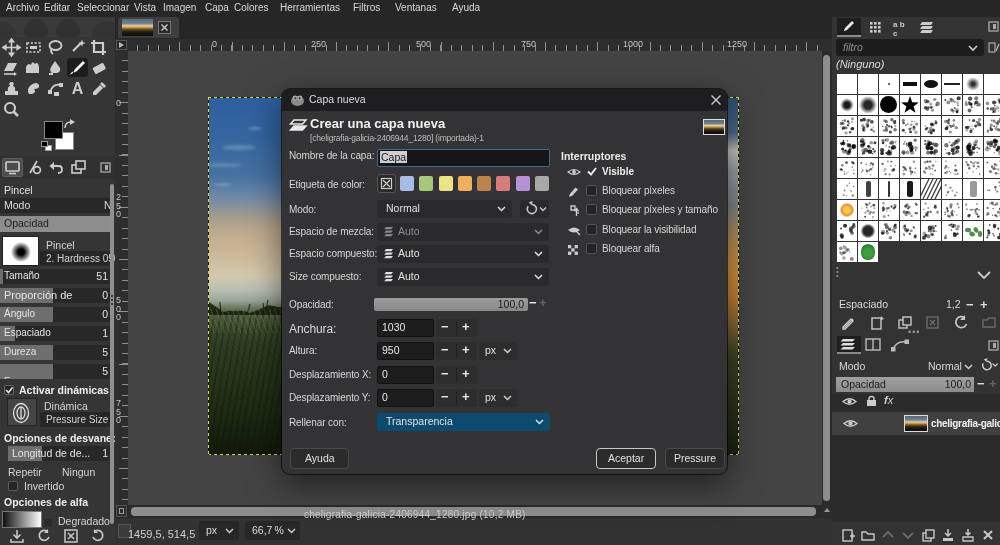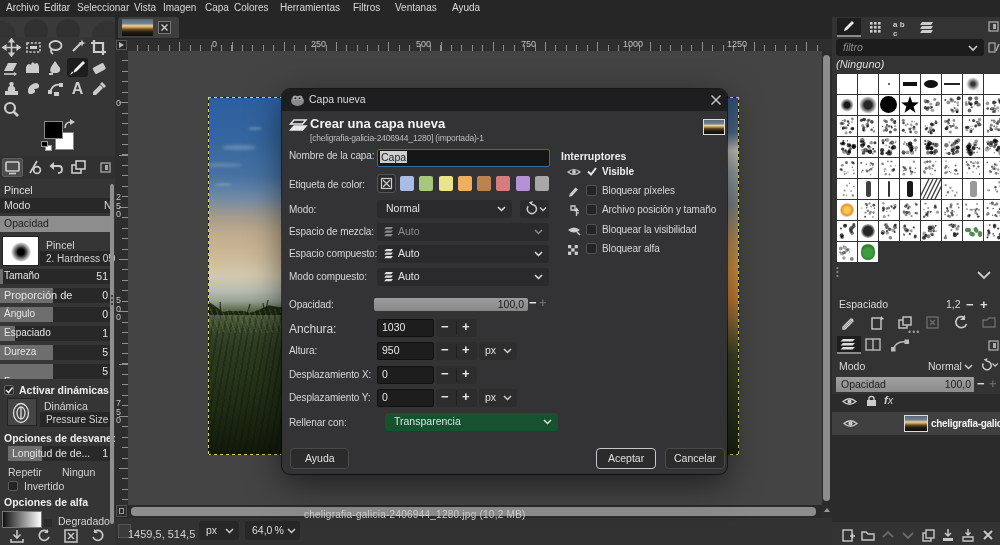--- a/index.html
+++ b/index.html
@@ -386,21 +386,21 @@
 <div class="abs" style="left:115px;top:518px;width:717px;height:27px;background:#323232;"></div>
 <div class="abs" style="left:118px;top:524px;width:13px;height:14px;background:#3b3b3b;border:1px solid #555;"></div>
 <div class="abs" style="left:128px;top:528px;font-size:11px;color:#cfcfcf;white-space:nowrap;">1459,5, 514,5</div>
 <div class="abs" style="left:199px;top:521px;width:40px;height:19px;background:#272727;border-radius:3px;">
     <span class="abs" style="left:7px;top:3px;font-size:10.5px;color:#dcdcdc;">px</span>
     <svg class="abs" width="9" height="6" style="left:26px;top:7px;">
       <path d="M1 1l3.5 3.5L8 1" fill="none" stroke="#ccc" stroke-width="1.5"></path>
     </svg>
   </div>
 <div class="abs" style="left:245px;top:521px;width:55px;height:19px;background:#272727;border-radius:3px;">
-    <span class="abs" style="left:7px;top:3px;font-size:10.5px;color:#dcdcdc;">64,0 %</span>
+    <span class="abs" style="left:7px;top:3px;font-size:10.5px;color:#dcdcdc;">66,7 %</span>
     <svg class="abs" width="9" height="6" style="left:42px;top:7px;">
       <path d="M1 1l3.5 3.5L8 1" fill="none" stroke="#ccc" stroke-width="1.5"></path>
     </svg>
   </div>
 <div class="abs" style="left:304px;top:509px;font-size:10px;letter-spacing:0.25px;color:#cfcfcf;white-space:nowrap;">cheligrafia-galicia-2406944_1280.jpg (10,2 MB)</div>
 <div class="abs" style="left:832px;top:17px;width:168px;height:528px;background:#333;"></div>
 <div class="abs" style="left:837px;top:18px;width:24px;height:19px;background:#1e1e1e;border-bottom:2px solid #8a8a8a;">
     <svg width="24" height="17">
       <path d="M15 3 L17 5 L10 12 L7.5 13 L7 12.5 L8 10 Z" fill="#e8e8e8"></path>
     </svg>
@@ -1667,21 +1667,21 @@
           <path d="M3 1h7l-1.8 2.2H1.2z"></path>
           <path d="M3 4.5h7L8.2 6.7H1.2z"></path>
           <path d="M3 8h7l-1.8 2.2H1.2z"></path>
         </g>
       </svg>
       <span class="abs" style="left:21px;top:2px;font-size:10.5px;color:#e0e0e0;">Auto</span>
       <svg class="abs" width="9" height="6" style="left:157px;top:6px;">
         <path d="M1 1l3.5 3.5L8 1" fill="none" stroke="#e0e0e0" stroke-width="1.5"></path>
       </svg>
     </div>
-<div class="abs" style="left:7px;top:182px;font-size:10px;letter-spacing:-0.1px;color:#d6d6d6;white-space:nowrap;">Modo compuesto:</div>
+<div class="abs" style="left:7px;top:182px;font-size:10px;letter-spacing:-0.1px;color:#d6d6d6;white-space:nowrap;">Size compuesto:</div>
 <div class="abs" style="left:95px;top:179px;width:172px;height:18px;background:#2a2a2c;border-radius:3px;">
       <svg class="abs" width="11" height="11" style="left:6px;top:3px;">
         <g fill="#e0e0e0">
           <path d="M3 1h7l-1.8 2.2H1.2z"></path>
           <path d="M3 4.5h7L8.2 6.7H1.2z"></path>
           <path d="M3 8h7l-1.8 2.2H1.2z"></path>
         </g>
       </svg>
       <span class="abs" style="left:21px;top:2px;font-size:10.5px;color:#e0e0e0;">Auto</span>
       <svg class="abs" width="9" height="6" style="left:157px;top:6px;">
@@ -1736,21 +1736,21 @@
       <div class="abs" style="left:20px;top:2px;width:1px;height:14px;background:#202020;"></div>
       <span class="abs" style="left:26px;top:0px;font-size:13px;font-weight:bold;color:#e8e8e8;">+</span>
     </div>
     <div class="abs" style="left:197px;top:300px;width:38px;height:18px;background:#2d2d2d;border-radius:3px;">
       <span class="abs" style="left:6px;top:2px;font-size:10.5px;color:#e0e0e0;">px</span>
       <svg class="abs" width="9" height="6" style="left:24px;top:6px;">
         <path d="M1 1l3.5 3.5L8 1" fill="none" stroke="#ccc" stroke-width="1.5"></path>
       </svg>
     </div>
 <div class="abs" style="left:7px;top:328px;font-size:10px;letter-spacing:-0.1px;color:#d6d6d6;white-space:nowrap;">Rellenar con:</div>
-<div class="abs" style="left:103px;top:324px;width:173px;height:18px;background:#14532d;border-radius:3px;">
+<div class="abs" style="left:95px;top:324px;width:173px;height:18px;background:#0c4a6e;border-radius:3px;">
       <span class="abs" style="left:9px;top:2px;font-size:10.5px;color:#e0e0e0;">Transparencia</span>
       <svg class="abs" width="9" height="6" style="left:158px;top:6px;">
         <path d="M1 1l3.5 3.5L8 1" fill="none" stroke="#e0e0e0" stroke-width="1.5"></path>
       </svg>
     </div>
 <div class="abs" style="left:279px;top:61px;font-size:10.5px;font-weight:bold;color:#ececec;">Interruptores</div>
 <div class="abs" style="left:285px;top:78px;">
       <svg width="14" height="10">
         <path d="M1 5 Q7 0 13 5 Q7 10 1 5z" fill="none" stroke="#ccc" stroke-width="1.2"></path>
         <circle cx="7" cy="5" r="1.9" fill="#ccc"></circle>
@@ -1771,21 +1771,21 @@
       <svg width="13" height="12">
         <g stroke="#ccc" stroke-width="1.3" fill="#ccc">
           <path d="M4 1h4v4H4z" fill="none"></path>
           <line x1="9" y1="8" x2="12" y2="8"></line>
           <line x1="9.5" y1="5.5" x2="9.5" y2="11"></line>
           <path d="M9.5 3.5l1.5 2h-3z"></path>
         </g>
       </svg>
     </div>
 <div class="abs" style="left:304px;top:115.4px;width:11px;height:11px;background:#242426;border:1px solid #525252;border-radius:2px;"></div>
-<div class="abs" style="left:320px;top:115.4px;font-size:10px;letter-spacing:-0.1px;color:#d6d6d6;white-space:nowrap;">Archivo posición y tamaño</div>
+<div class="abs" style="left:320px;top:115.4px;font-size:10px;letter-spacing:-0.1px;color:#d6d6d6;white-space:nowrap;">Bloquear píxeles y tamaño</div>
 <div class="abs" style="left:285px;top:135.6px;">
       <svg width="14" height="11">
         <path d="M1 5 Q7 0 13 5 Q7 10 1 5z" fill="#ccc"></path>
         <path d="M10 7l3 3" stroke="#ccc" stroke-width="1.5"></path>
       </svg>
     </div>
 <div class="abs" style="left:304px;top:134.6px;width:11px;height:11px;background:#242426;border:1px solid #525252;border-radius:2px;"></div>
 <div class="abs" style="left:320px;top:134.6px;font-size:10px;letter-spacing:-0.1px;color:#d6d6d6;white-space:nowrap;">Bloquear la visibilidad</div>
 <div class="abs" style="left:285px;top:154.8px;">
       <svg width="12" height="11">
@@ -1800,14 +1800,14 @@
     </div>
 <div class="abs" style="left:304px;top:153.8px;width:11px;height:11px;background:#242426;border:1px solid #525252;border-radius:2px;"></div>
 <div class="abs" style="left:320px;top:153.8px;font-size:10px;letter-spacing:-0.1px;color:#d6d6d6;white-space:nowrap;">Bloquear alfa</div>
 <div class="abs" style="left:8px;top:359px;width:59px;height:21px;background:#2b2b2b;border:1px solid #4a4a4a;border-radius:4px;">
       <span class="abs" style="left:14px;top:3px;font-size:10.5px;color:#e0e0e0;">Ayuda</span>
     </div>
 <div class="abs" style="left:314px;top:359px;width:60px;height:21px;background:#2b2b2b;border:1px solid #c8c8c8;border-radius:4px;">
       <span class="abs" style="left:11px;top:3px;font-size:10.5px;color:#e0e0e0;">Aceptar</span>
     </div>
 <div class="abs" style="left:383px;top:359px;width:60px;height:21px;background:#2b2b2b;border:1px solid #4a4a4a;border-radius:4px;">
-      <span class="abs" style="left:8px;top:3px;font-size:10.5px;color:#e0e0e0;">Cancelar</span>
+      <span class="abs" style="left:8px;top:3px;font-size:10.5px;color:#e0e0e0;">Pressure</span>
     </div>
 </div>
 </body></html>

